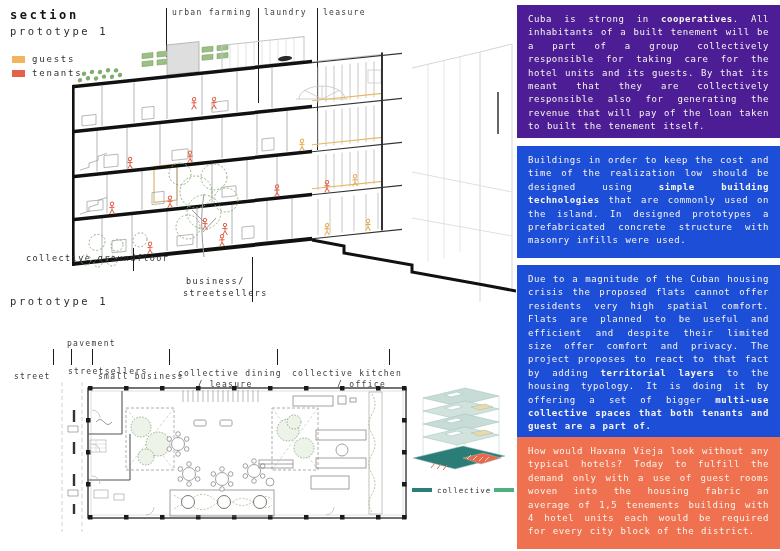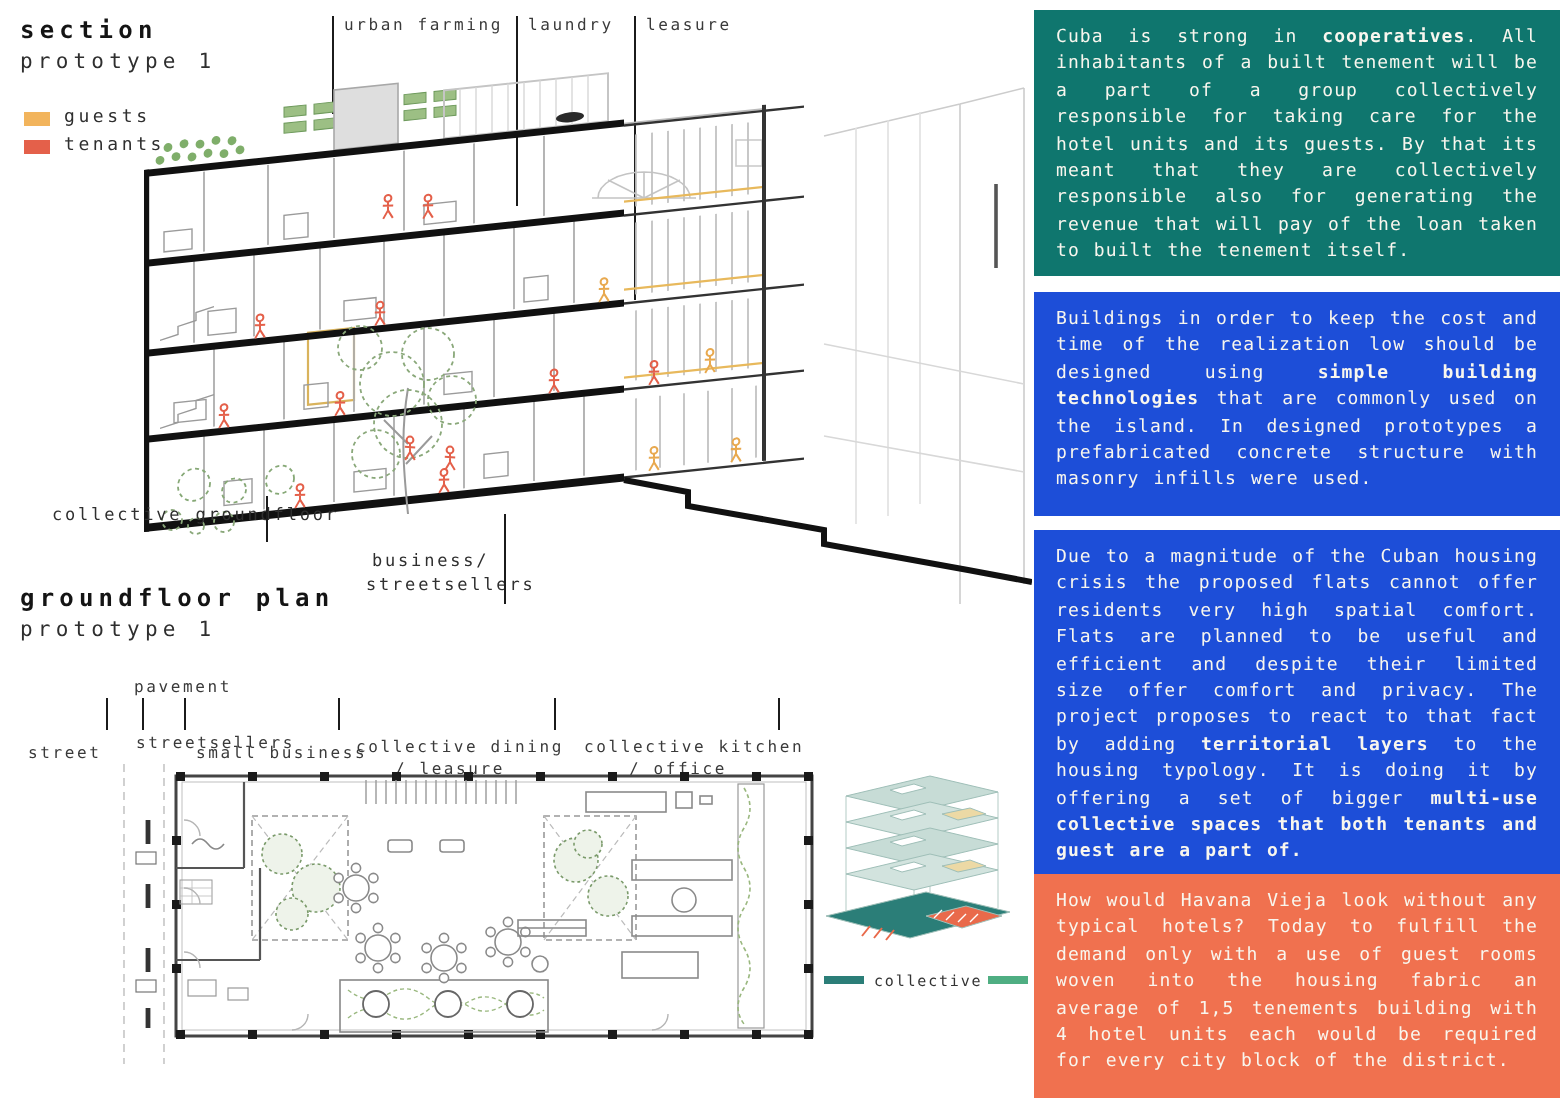--- a/index.html
+++ b/index.html
@@ -200,38 +200,37 @@
   <path d="M284,218 L316,224 L316,231 L384,243 L384,250 L456,263 L488,269" stroke="#111" stroke-width="3" fill="none"></path>
 </svg>
 
 <div class="abs lbl2" style="left:26px;top:253px;">collective groundfloor</div>
 <div class="abs vline" style="left:133px;top:248px;height:23px;"></div>
 <div class="abs lbl2" style="left:186px;top:276px;">business/</div>
 <div class="abs lbl2" style="left:183px;top:288px;">streetsellers</div>
 <div class="abs vline" style="left:252px;top:257px;height:45px;"></div>
 
 <div class="abs" style="left:10px;top:292px;">
-  <div class="title">groundfloor plan</div>
   <div class="subtitle" style="margin-top:3px;">prototype 1</div>
 </div>
 
 <div class="zone lbl" style="left:14px;top:353px;width:36px;">street</div>
 <div class="abs vline" style="left:53px;top:349px;height:16px;"></div>
 <div class="abs lbl" style="left:67px;top:339px;">pavement</div>
 <div class="abs vline" style="left:71px;top:349px;height:16px;"></div>
 <div class="abs vline" style="left:92px;top:349px;height:16px;"></div>
 <div class="abs lbl" style="left:68px;top:367px;">streetsellers</div>
 <div class="zone lbl" style="left:98px;top:353px;width:68px;">small business</div>
 <div class="abs vline" style="left:169px;top:349px;height:16px;"></div>
 <div class="zone" style="left:178px;top:350px;width:94px;">
   <div class="lbl">collective dining</div>
   <div class="lbl" style="margin-top:2px;">/ leasure</div>
 </div>
 <div class="abs vline" style="left:277px;top:349px;height:16px;"></div>
-<div class="zone" style="left:292px;top:350px;width:94px;">
+<div class="zone" style="left:292px;top:350px;width:94px;text-align:right;">
   <div class="lbl">collective kitchen</div>
   <div class="lbl" style="margin-top:2px;">/ office</div>
 </div>
 <div class="abs vline" style="left:389px;top:349px;height:16px;"></div>
 
 <svg class="abs" style="left:26px;top:382px;" width="392" height="168" viewBox="0 0 392 168">
   <defs>
     <g id="tbl" stroke="#8a8a8a" fill="#ffffff" stroke-width="0.8">
       <circle cx="0" cy="-10" r="2.3"></circle>
         <circle cx="8.7" cy="-5" r="2.3"></circle>
@@ -366,21 +365,21 @@
   <div class="row">
     <span style="width:20px;height:6px;display:inline-block;">
       <svg width="20" height="6" viewBox="0 0 20 6">
           <path d="M2,6 L6,0 M7,6 L11,0 M12,6 L16,0" stroke="#E96A4B" stroke-width="1.4"></path>
         </svg>
     </span>
     <span class="lab">publicly accessible</span>
   </div>
 </div>
 
-<div class="tblock" style="top: 5px; height: 133px; background-color: #0f766e;">
+<div class="tblock" style="top: 5px; height: 133px; background-color: #4c1d95;">
   <p><span>Cuba is strong in </span><b>cooperatives</b><span>. All inhabitants of a built tenement will be a part of a group collectively responsible for taking care for the hotel units and its guests. By that its meant that they are collectively responsible also for generating the revenue that will pay of the loan taken to built the tenement itself.</span></p>
 </div>
 <div class="tblock" style="top: 146px; height: 112px; background-color: #1d4ed8;">
   <p><span>Buildings in order to keep the cost and time of the realization low should be designed using </span><b>simple building technologies</b><span> that are commonly used on the island. In designed prototypes a prefabricated concrete structure with masonry infills were used.</span></p>
 </div>
 <div class="tblock" style="top: 265px; height: 210px; background-color: #1d4ed8;">
   <p><span>Due to a magnitude of the Cuban housing crisis the proposed flats cannot offer residents very high spatial comfort. Flats are planned to be useful and efficient and despite their limited size offer comfort and privacy. The project proposes to react to that fact by adding </span><b>territorial layers</b><span> to the housing typology. It is doing it by offering a set of bigger </span><b>multi-use collective spaces that both tenants and guest are a part of.</b></p>
 </div>
 <div class="tblock" style="top: 437px; height: 112px; background-color: rgb(240, 113, 79);">
   <p><span>How would Havana Vieja look without any typical hotels? Today to fulfill the demand only with a use of guest rooms woven into the housing fabric an average of 1,5 tenements building with 4 hotel units each would be required for every city block of the district.</span></p>

